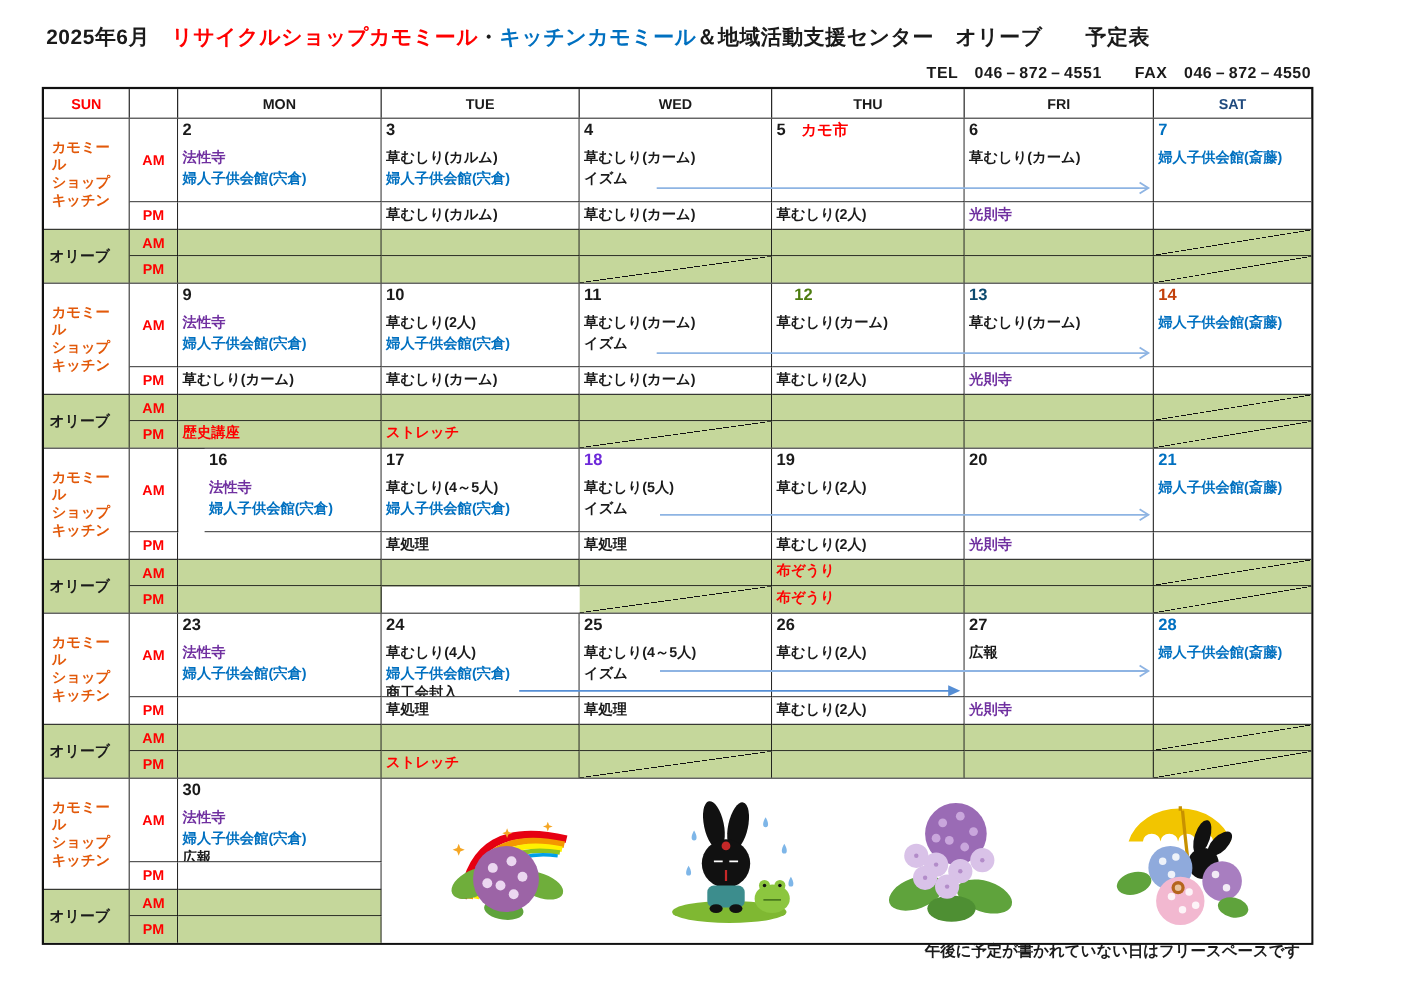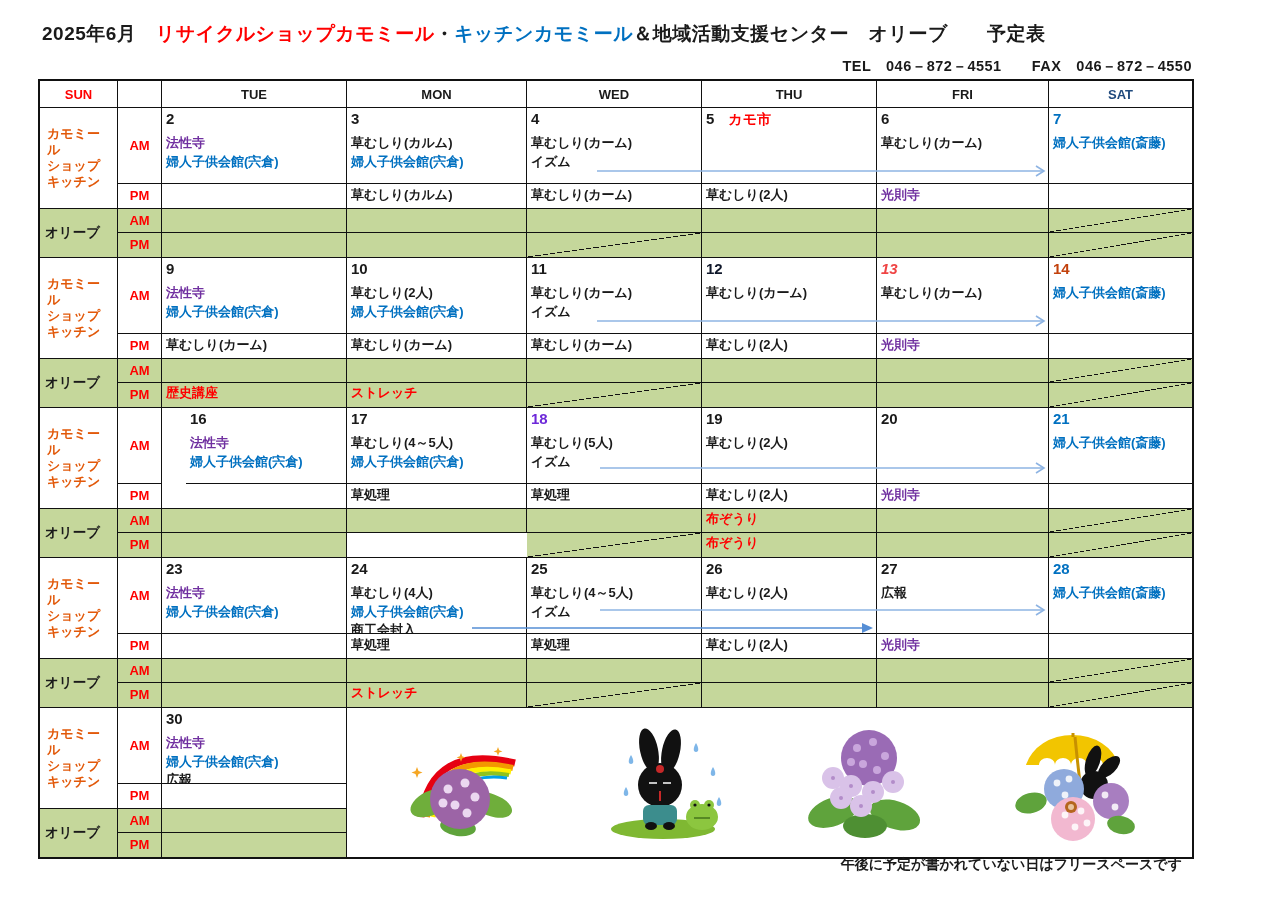--- a/index.html
+++ b/index.html
@@ -47,22 +47,22 @@
 <body>
 
 <div class="title"><span>2025年6月　</span><span class="seg-red">リサイクルショップカモミール</span><span>・</span><span class="seg-blue">キッチンカモミール</span><span>＆地域活動支援センター　オリーブ　　予定表</span></div>
 
 <div class="contact"><span>TEL　046－872－4551</span><span>FAX　046－872－4550</span></div>
 
 <div class="cal">
   <div class="hdr" id="hdrRow">
       <div class="hcell" style="color: rgb(255, 0, 0);">SUN</div>
       <div class="hcell" style="color: rgb(26, 26, 26);"></div>
+      <div class="hcell" style="color: rgb(26, 26, 26);">MON</div>
       <div class="hcell" style="color: rgb(26, 26, 26);">TUE</div>
-      <div class="hcell" style="color: rgb(26, 26, 26);">MON</div>
       <div class="hcell" style="color: rgb(26, 26, 26);">WED</div>
       <div class="hcell" style="color: rgb(26, 26, 26);">THU</div>
       <div class="hcell" style="color: rgb(26, 26, 26);">FRI</div>
       <div class="hcell" style="color: rgb(31, 73, 125);">SAT</div>
     </div>
   <div id="weeksHost">
       <div class="week">
         <div class="c shoplabel">
           <div>カモミール</div>
           <div>ショップ</div>
@@ -189,32 +189,32 @@
           <div class="evline" style="color: rgb(26, 26, 26);">草むしり(カーム)</div>
           <div class="evline" style="color: rgb(26, 26, 26);">イズム</div>
         </div>
         <div class="c pmcell" style="grid-area: 2 / 5;">
           <div class="evline" style="color: rgb(26, 26, 26);">草むしり(カーム)</div>
         </div>
         <div class="c green" style="grid-area: 3 / 5;"></div>
         <div class="c green lastrow diag" style="grid-area: 4 / 5;"></div>
         <div class="c daycell" style="grid-area: 1 / 6;">
           <div class="date">
-            <span style="color: #0f172a;">12</span>
+            <span style="color: #4d7c0f; margin-left: 16px;">12</span>
           </div>
           <div class="evline" style="color: rgb(26, 26, 26);">草むしり(カーム)</div>
         </div>
         <div class="c pmcell" style="grid-area: 2 / 6;">
           <div class="evline" style="color: rgb(26, 26, 26);">草むしり(2人)</div>
         </div>
         <div class="c green" style="grid-area: 3 / 6;"></div>
         <div class="c green lastrow" style="grid-area: 4 / 6;"></div>
         <div class="c daycell" style="grid-area: 1 / 7;">
           <div class="date">
-            <span style="color: #ef4444; font-style: italic;">13</span>
+            <span style="color: #0c4a6e;">13</span>
           </div>
           <div class="evline" style="color: rgb(26, 26, 26);">草むしり(カーム)</div>
         </div>
         <div class="c pmcell" style="grid-area: 2 / 7;">
           <div class="evline" style="color: rgb(112, 48, 160);">光則寺</div>
         </div>
         <div class="c green" style="grid-area: 3 / 7;"></div>
         <div class="c green lastrow" style="grid-area: 4 / 7;"></div>
         <div class="c daycell lastcol" style="grid-area: 1 / 8;">
           <div class="date">

